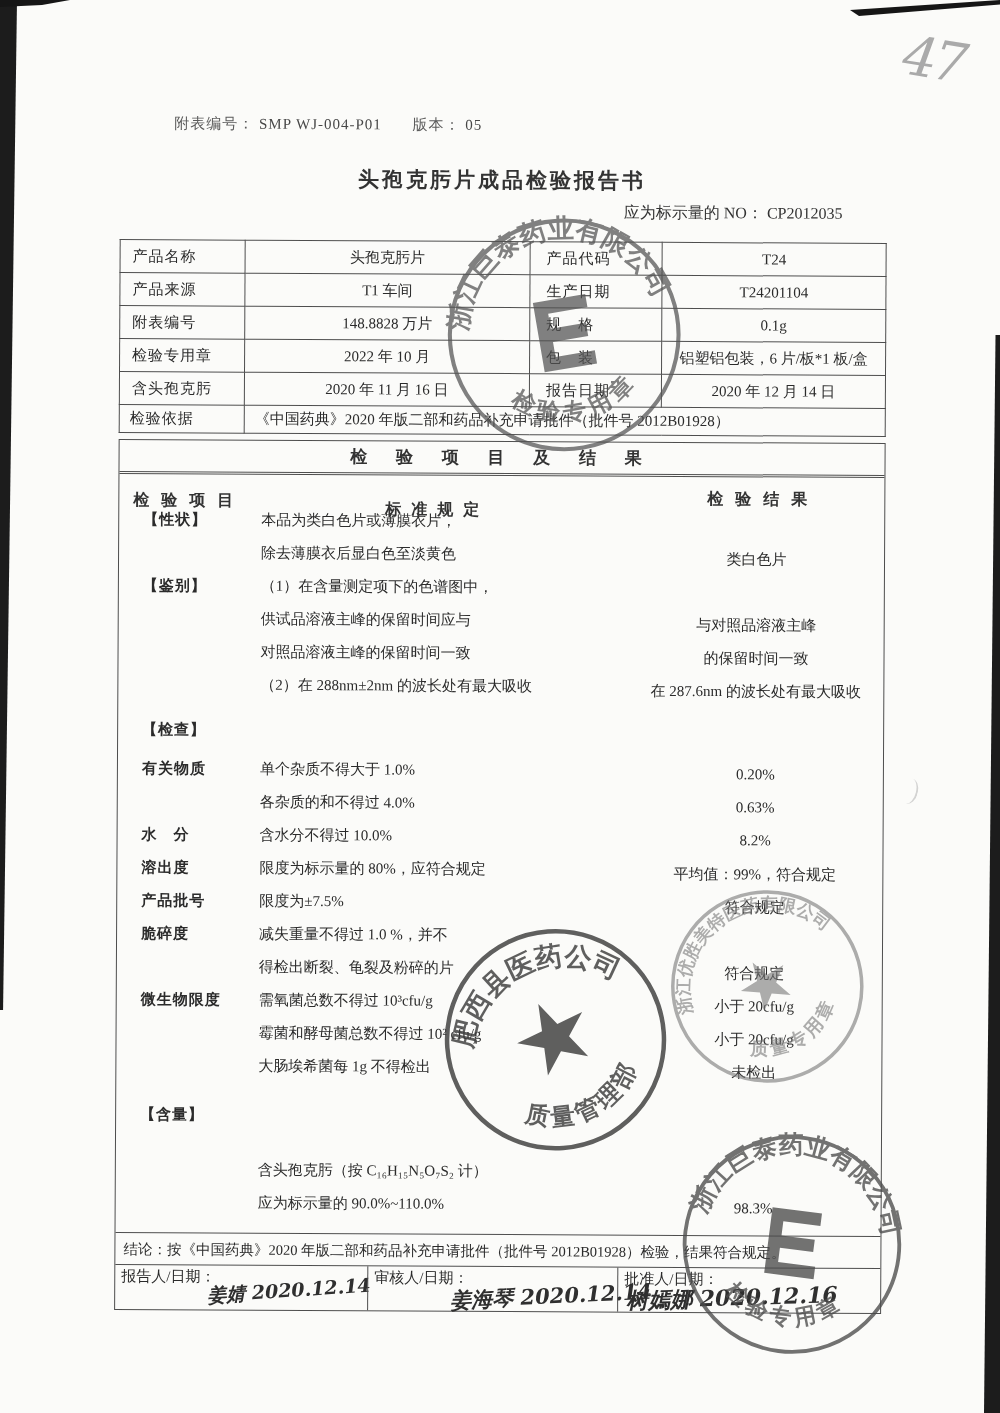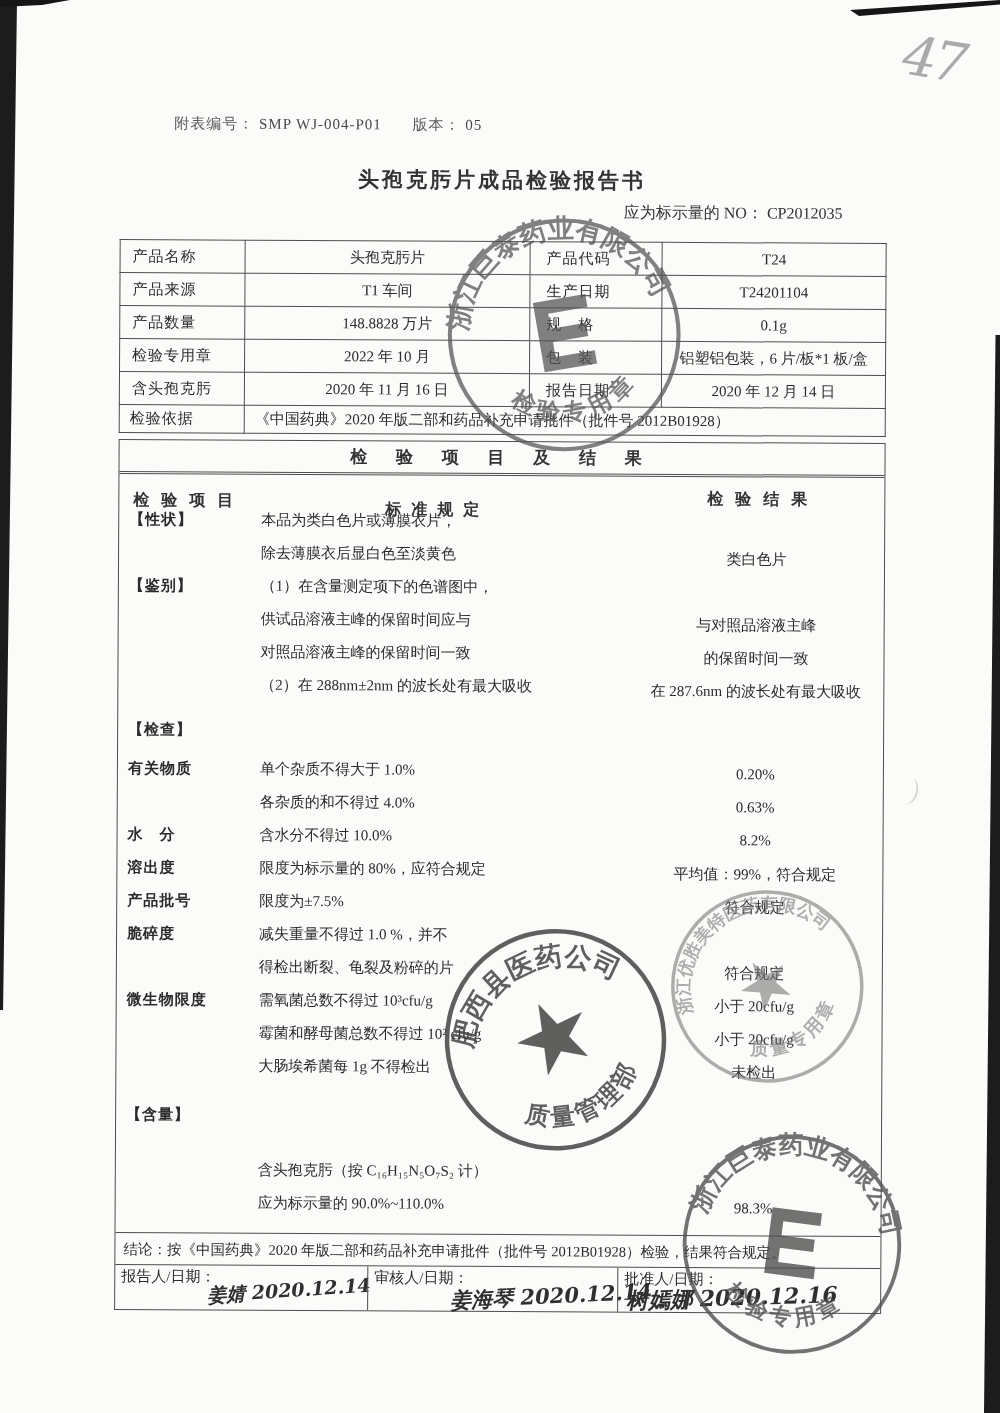--- a/index.html
+++ b/index.html
@@ -62,21 +62,21 @@
     border-bottom:3px double #4e4e4e;
     font-family:"Liberation Sans","DejaVu Sans",sans-serif;
     font-size:17px;font-weight:700;letter-spacing:12px;color:#333;
   }
   #results-colhead{position:relative;height:32px;font-size:16px;font-weight:700;color:#333;}
   #results-colhead .h-item{position:absolute;left:14px;top:16px;letter-spacing:4px;}
   #results-colhead .h-std{position:absolute;left:218px;top:24px;letter-spacing:3px;margin-left:48px;}
   #results-colhead .h-res{position:absolute;left:588px;top:12px;letter-spacing:4px;}
   #results-lines{padding-top:4px;}
   .rline{display:flex;min-height:33px;align-items:flex-start;font-size:15px;}
-  .c-item{width:142px;padding-left:10px;box-sizing:border-box;font-weight:700;letter-spacing:1px;}
+  .c-item{width:142px;padding-left:24px;box-sizing:border-box;font-weight:700;letter-spacing:1px;}
   .c-std{width:368px;box-sizing:border-box;}
   .c-res{flex:1;text-align:center;position:relative;top:4px;}
   #conclusion-row{
     position:absolute;left:0;right:0;bottom:44px;height:32px;line-height:32px;
     border-top:1px solid #4e4e4e;font-size:14.5px;padding-left:8px;white-space:nowrap;
   }
   #signature-row{
     position:absolute;left:0;right:0;bottom:0;height:44px;
     border-top:1px solid #4e4e4e;display:flex;font-size:15px;
   }
@@ -134,21 +134,21 @@
           <td class="lab2">产品代码</td>
           <td class="val2">T24</td>
         </tr>
         <tr>
           <td class="lab1">产品来源</td>
           <td class="val1">T1 车间</td>
           <td class="lab2">生产日期</td>
           <td class="val2">T24201104</td>
         </tr>
         <tr>
-          <td class="lab1">产品数量</td>
+          <td class="lab1">附表编号</td>
           <td class="val1">148.8828 万片</td>
           <td class="lab2">规　格</td>
           <td class="val2">0.1g</td>
         </tr>
         <tr>
           <td class="lab1">检验专用章</td>
           <td class="val1">2022 年 10 月</td>
           <td class="lab2">包　装</td>
           <td class="val2">铝塑铝包装，6 片/板*1 板/盒</td>
         </tr>

